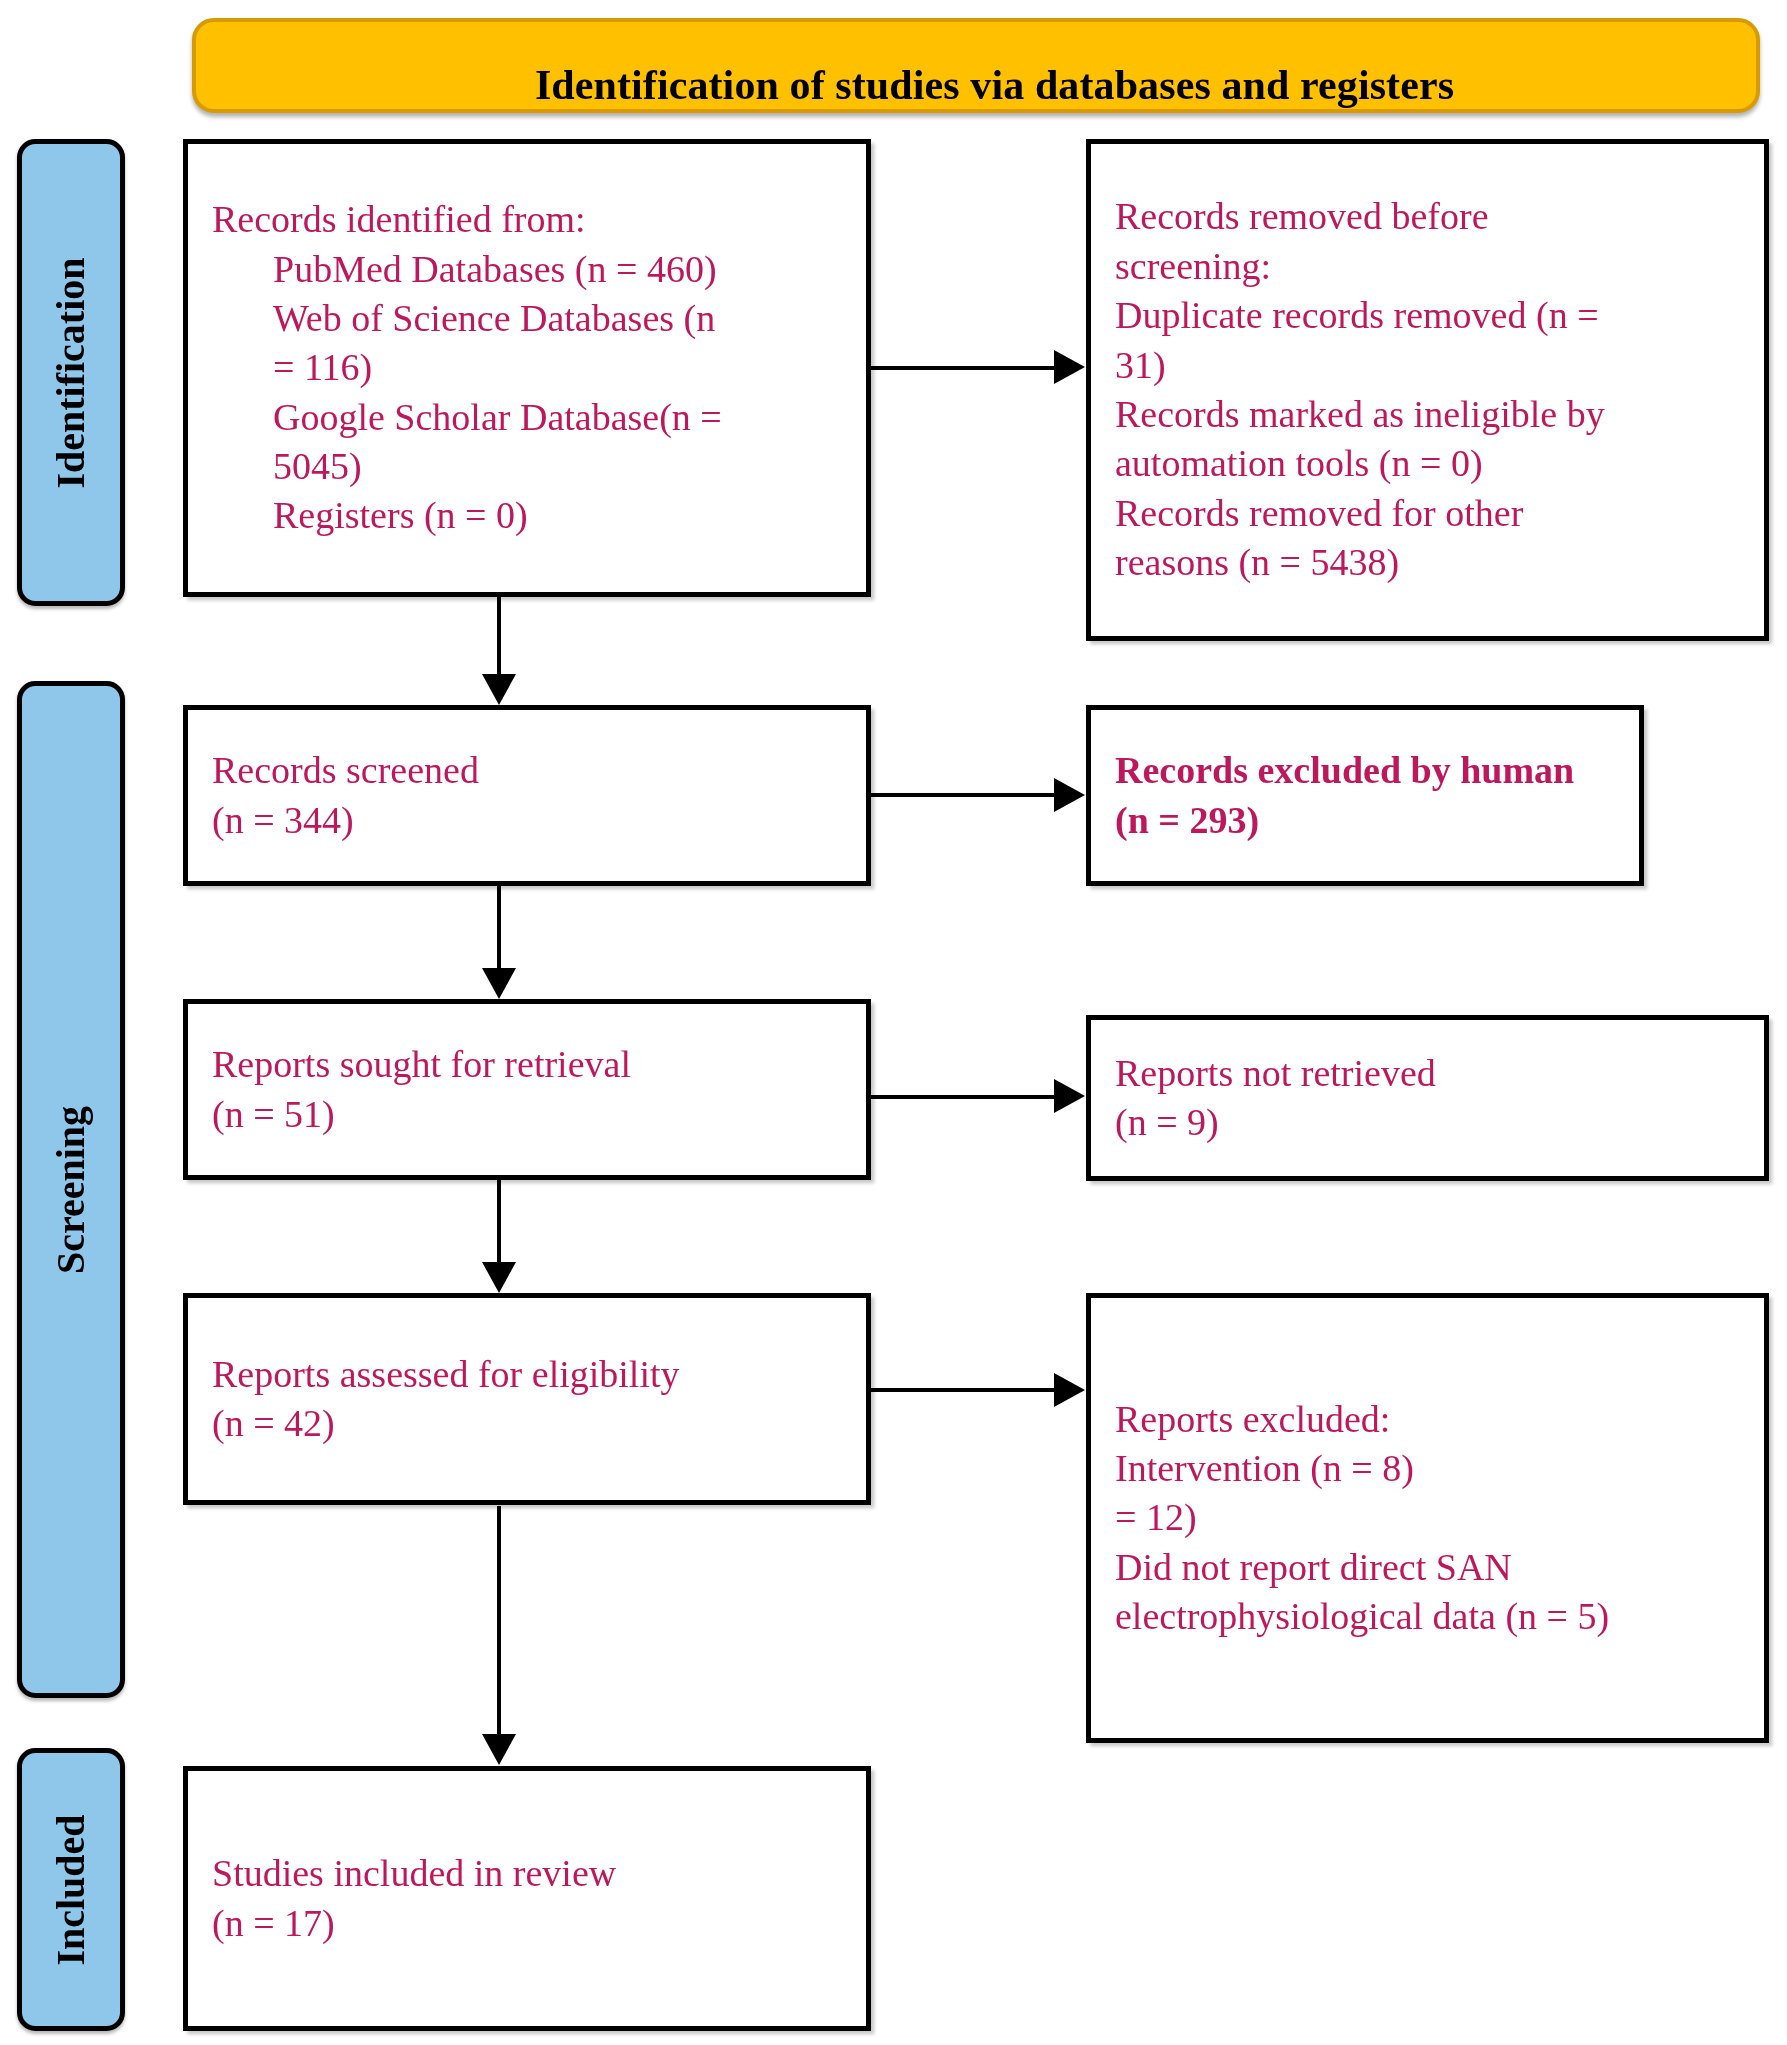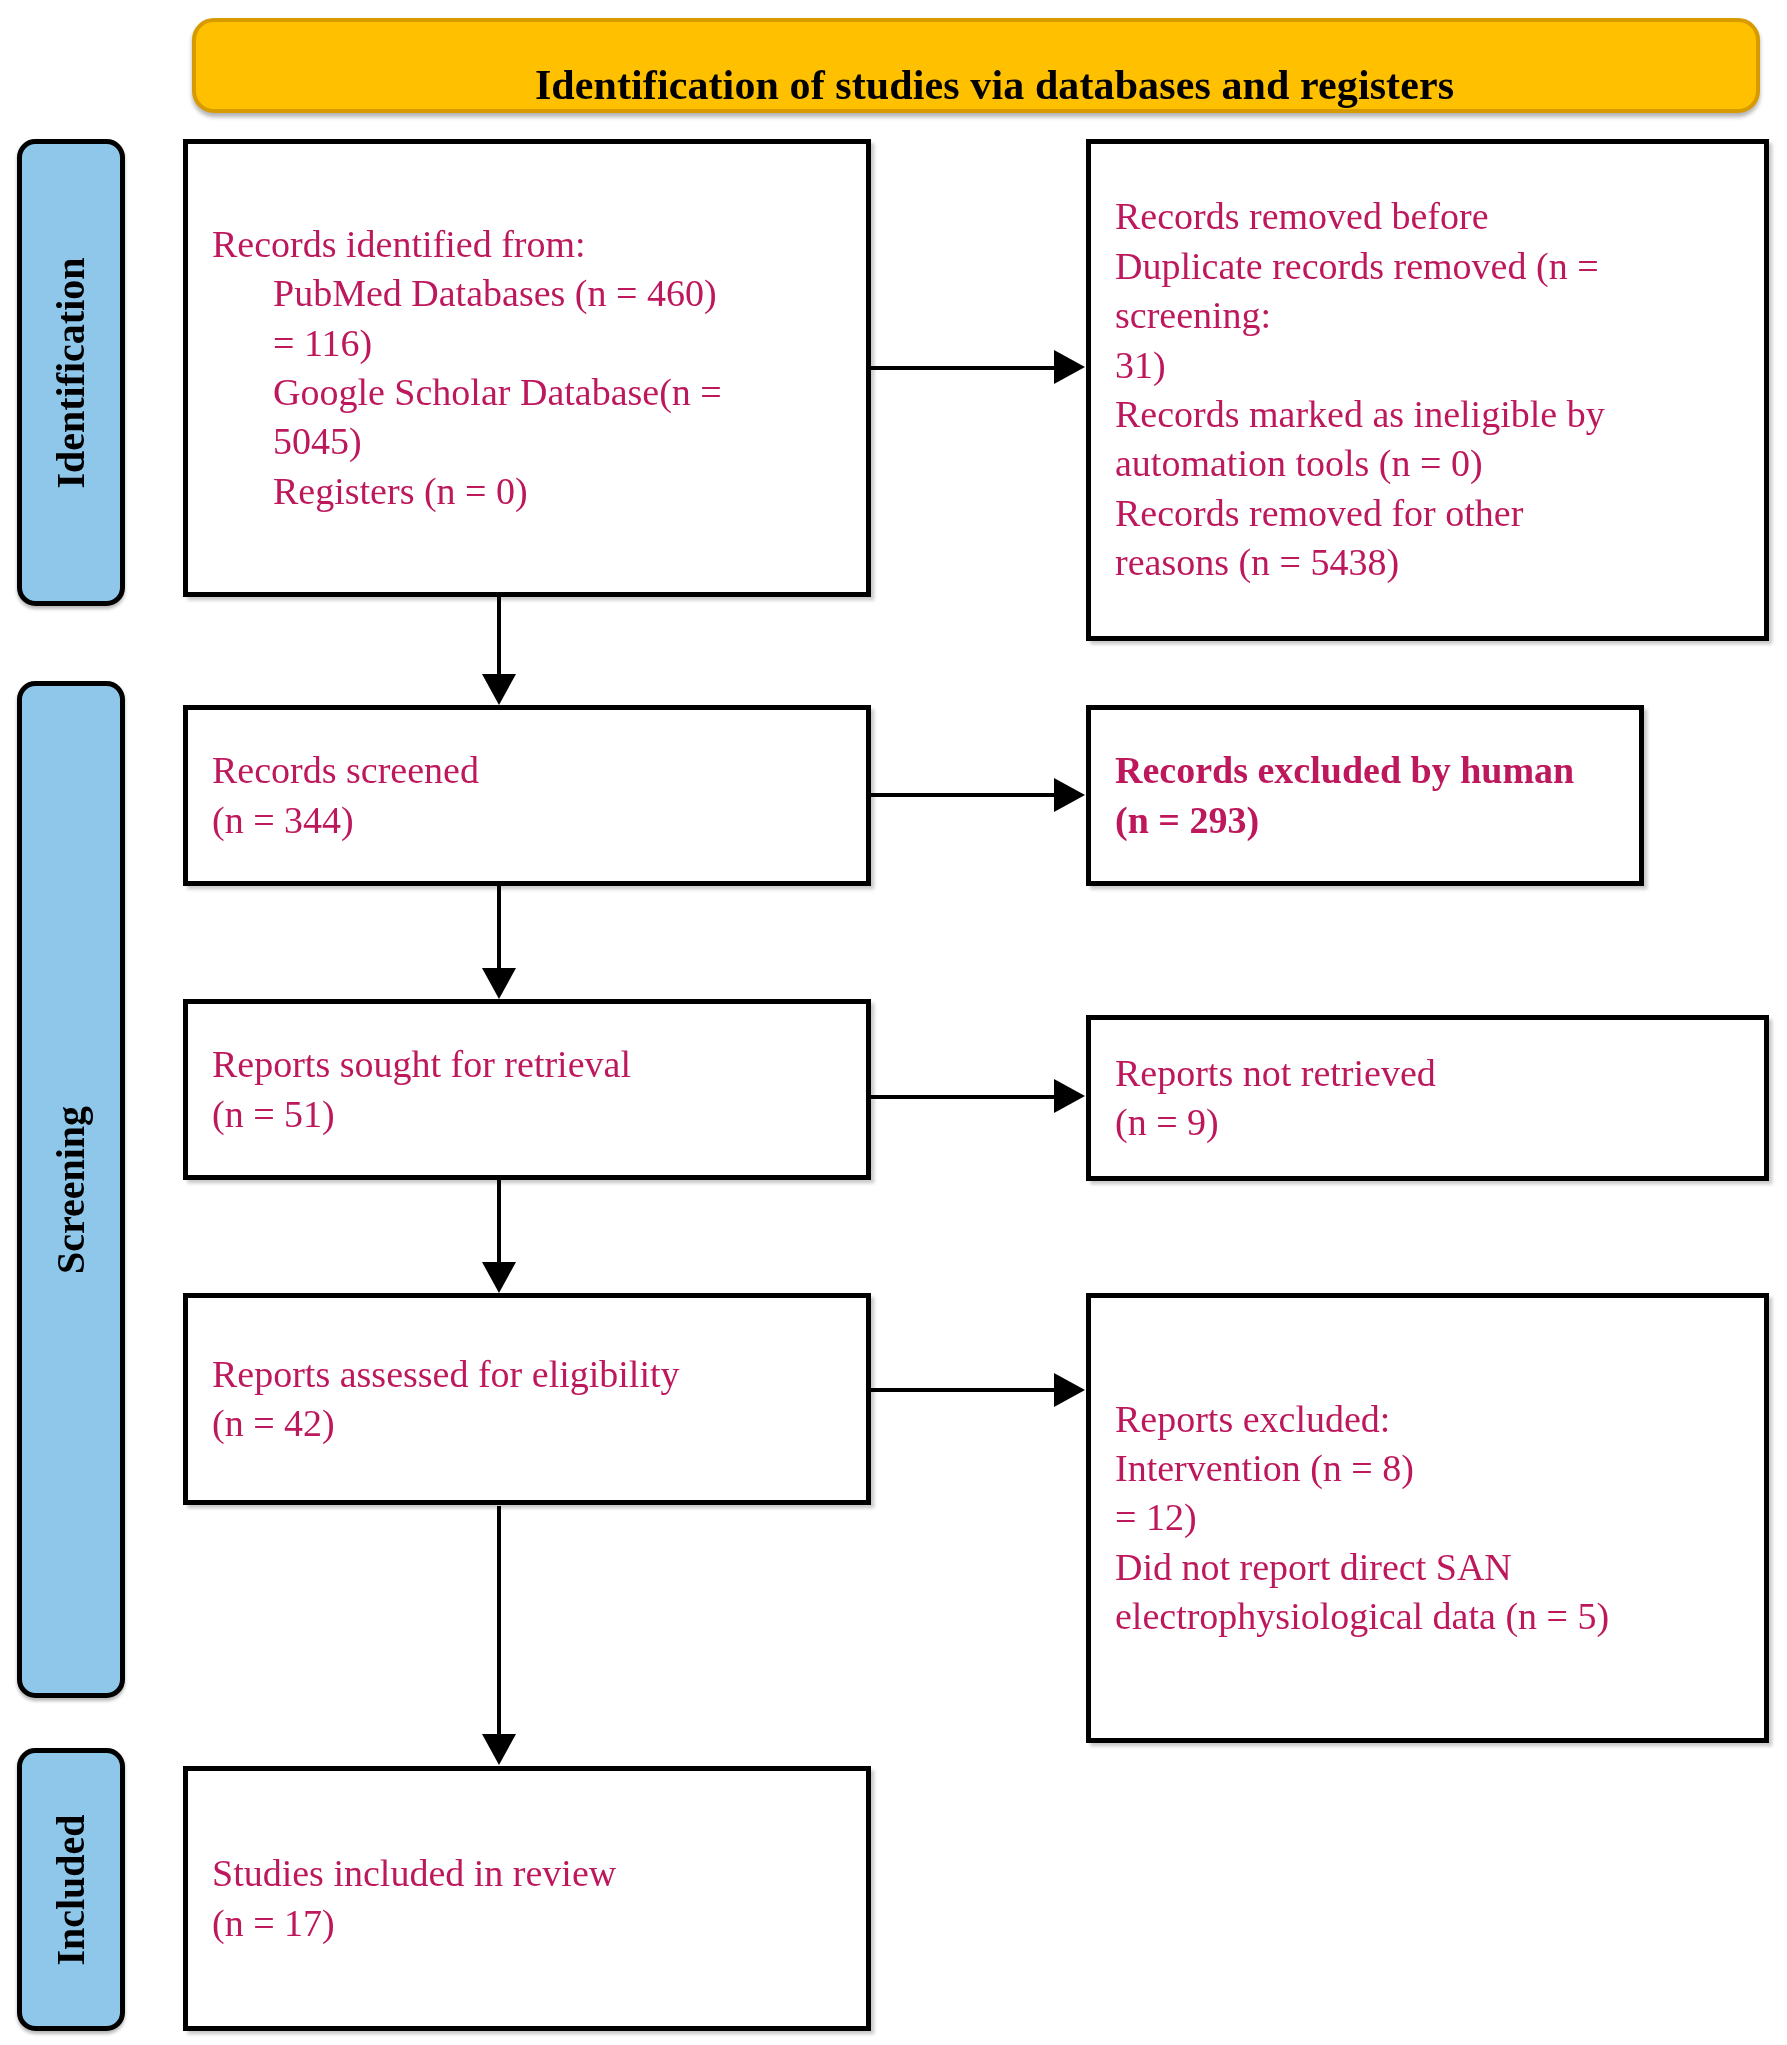--- a/index.html
+++ b/index.html
@@ -127,30 +127,31 @@
     <span class="stage-text">Screening</span>
   </div>
 
   <div class="stage" style="left:17px; top:1748px; width:108px; height:283px;">
     <span class="stage-text">Included</span>
   </div>
 
   <div class="node" style="left:183px; top:139px; width:688px; height:458px;">
     <div class="node-line">Records identified from:</div>
     <div class="node-line indent">PubMed Databases (n = 460)</div>
+    <div class="node-line indent">Web of Science Databases (n</div>
     <div class="node-line indent">= 116)</div>
     <div class="node-line indent">Google Scholar Database(n =</div>
     <div class="node-line indent">5045)</div>
     <div class="node-line indent">Registers (n = 0)</div>
   </div>
 
   <div class="node" style="left:1086px; top:139px; width:683px; height:502px;">
     <div class="node-line">Records removed before</div>
+    <div class="node-line">screening:</div>
     <div class="node-line">Duplicate records removed  (n =</div>
-    <div class="node-line">screening:</div>
     <div class="node-line">31)</div>
     <div class="node-line">Records marked as ineligible by</div>
     <div class="node-line">automation tools (n = 0)</div>
     <div class="node-line">Records removed for other</div>
     <div class="node-line">reasons (n = 5438)</div>
   </div>
 
   <div class="hline" style="left:870px; top:366px; width:185px;"></div>
   <div class="arrow-right" style="left:1054px; top:350px;"></div>
 

